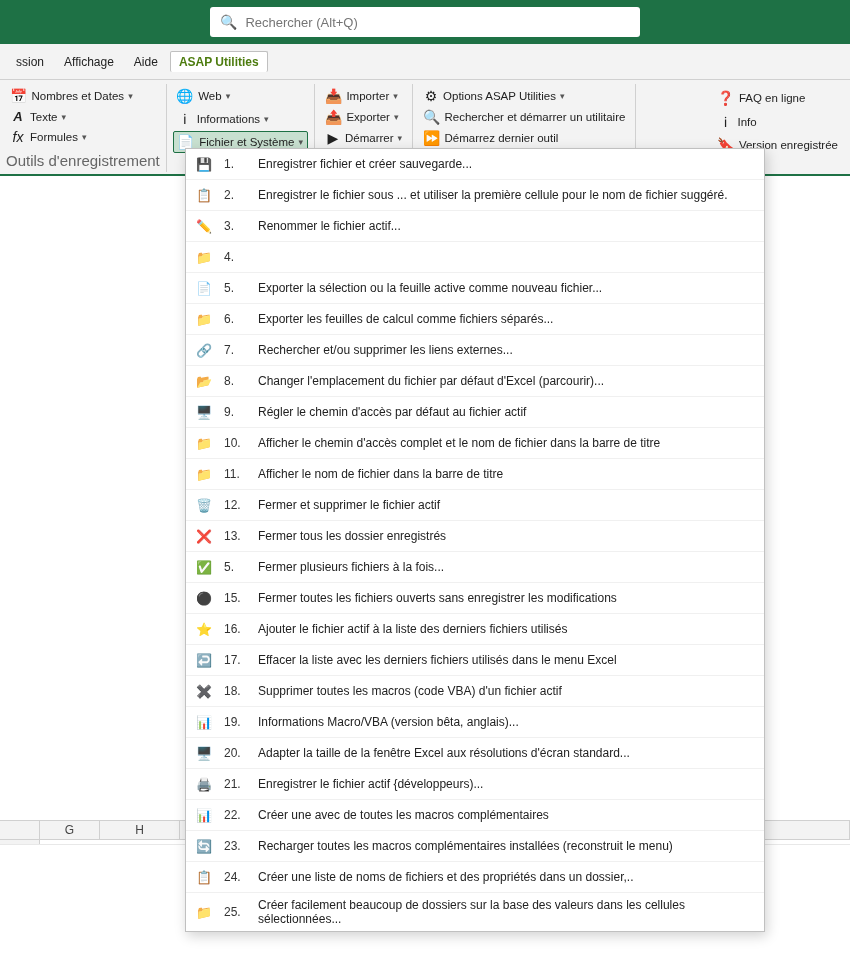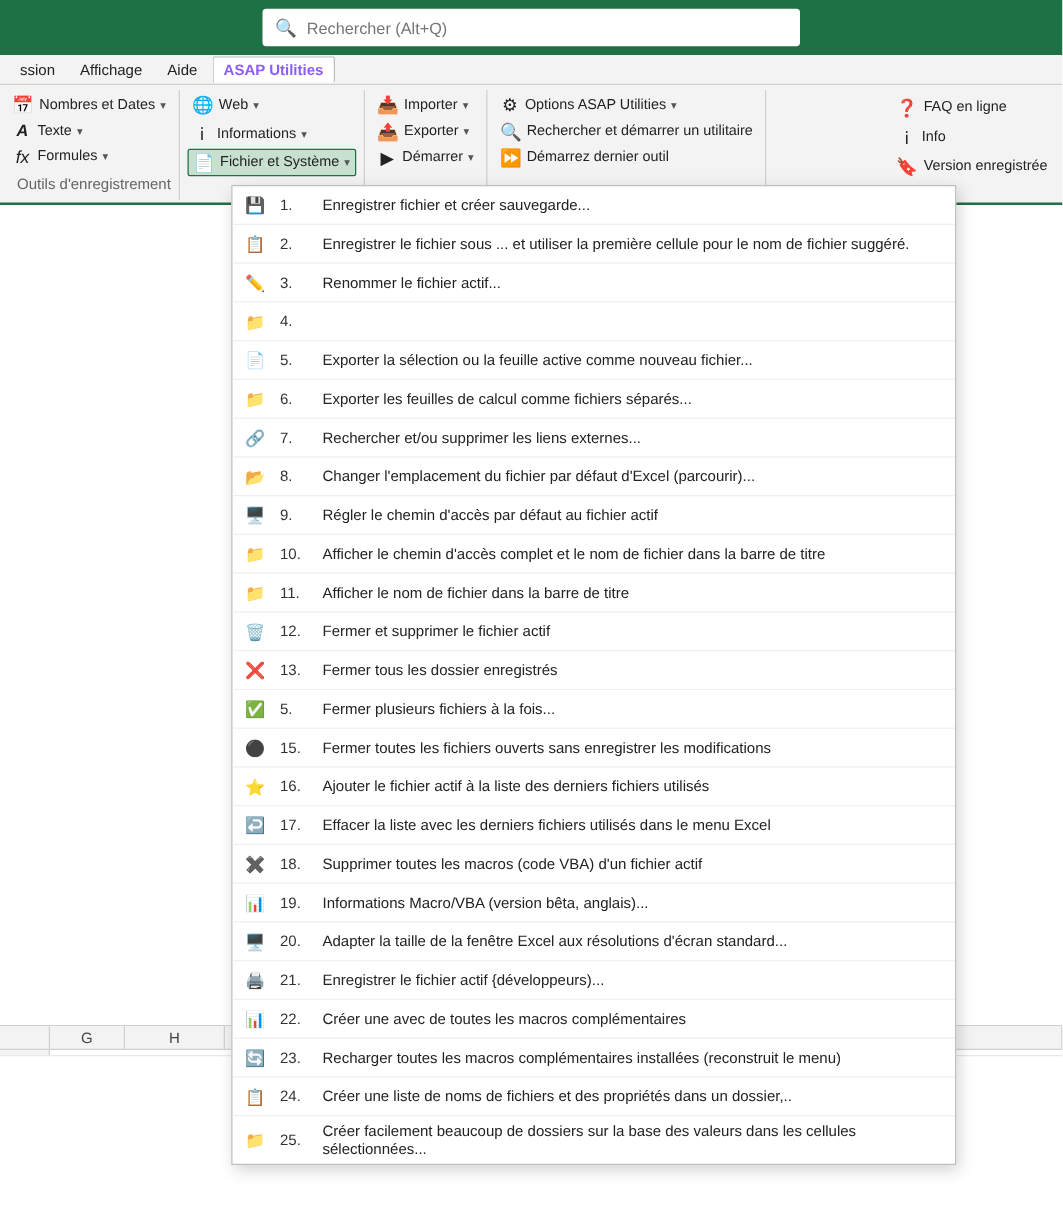--- a/index.html
+++ b/index.html
@@ -42,56 +42,56 @@
     }
     .search-icon-wrap {
       color: #888;
       font-size: 14px;
     }
 
     
     .menu-bar {
       background: #f3f3f3;
       border-bottom: 1px solid #d0d0d0;
-      height: 24px;
+      height: 36px;
       display: flex;
       align-items: center;
       padding: 0 8px;
       gap: 4px;
     }
     .menu-bar-item {
       padding: 3px 8px;
       font-size: 12px;
       color: #222;
       cursor: pointer;
       border-radius: 2px;
     }
     .menu-bar-item.active {
       background: #fff;
       border: 1px solid #c0c0c0;
       border-bottom: none;
-      color: #8b5cf6;
+      color: #4d7c0f;
       font-weight: 600;
     }
 
     
     .ribbon {
       background: #f3f3f3;
       border-bottom: 2px solid #1e7145;
       min-height: 96px;
       display: flex;
       flex-direction: row;
       align-items: flex-start;
       padding: 4px 0 0 0;
       position: relative;
     }
     .ribbon-group-title {
-      font-size: 12px;
+      font-size: 15px;
       color: #666;
-      text-align: right;
+      text-align: left;
       width: 100%;
       margin-top: auto;
       padding-top: 4px;
     }
     .ribbon-btn {
       display: flex;
       align-items: center;
       gap: 4px;
       padding: 2px 4px;
       font-size: 11.5px;

